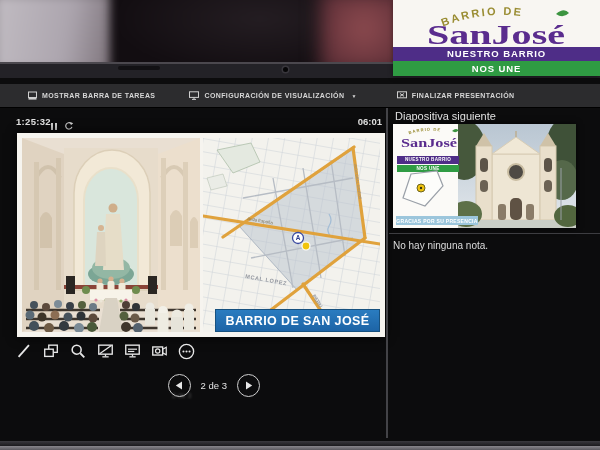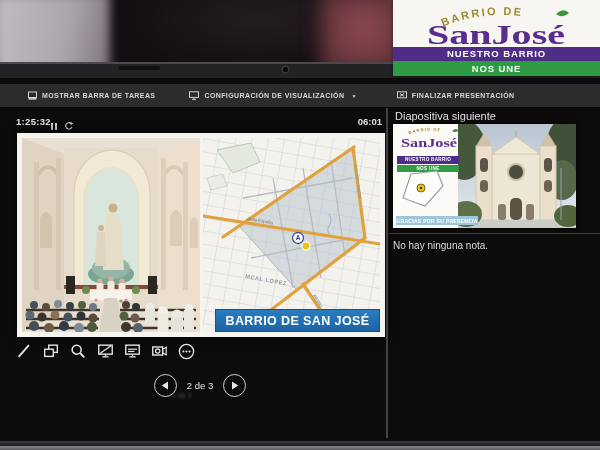--- a/index.html
+++ b/index.html
@@ -51,21 +51,21 @@
     background:linear-gradient(180deg,#2a7cc0,#1d64a6);border:1px solid #17517f;
     display:flex;align-items:center;justify-content:center;
     color:#fff;font-size:12.5px;font-weight:bold;letter-spacing:.4px;white-space:nowrap;}
 
   
   .tools-row{left:14px;top:338px;width:220px;height:26px;display:flex;gap:7px;align-items:center;}
   .tool{width:20px;height:20px;display:flex;align-items:center;justify-content:center;cursor:pointer;}
 
   
   .nav-row{left:140px;top:372px;width:120px;height:26px;display:flex;align-items:center;
-    justify-content:center;gap:10px;color:#e4e4e4;}
+    justify-content:flex-end;gap:10px;color:#e4e4e4;}
   .nav-btn{width:21px;height:21px;border:1.5px solid #cfcfcf;border-radius:50%;
     display:flex;align-items:center;justify-content:center;cursor:pointer;}
   .nav-counter{font-size:9.5px;white-space:nowrap;}
   .nav-ghost{left:172px;top:392px;font-size:7px;color:#9a9a9a;opacity:.45;filter:blur(1px);}
 
   
   .v-divider{left:386px;top:108px;width:1.5px;height:330px;background:#434347;}
   .next-header{left:395px;top:110px;font-size:11px;color:#e2e2e2;}
   .next-thumb{left:393px;top:124px;width:183px;height:104px;background:#fbfaf7;overflow:hidden;
     box-shadow:0 0 6px rgba(0,0,0,.8);}

